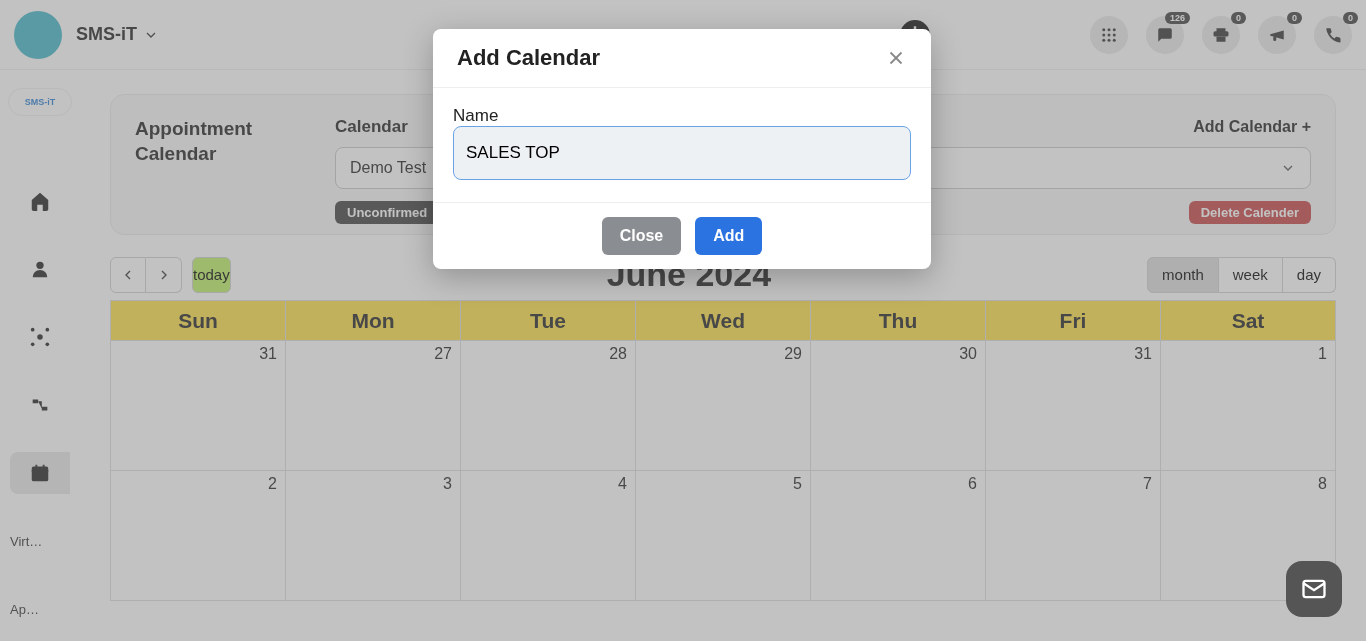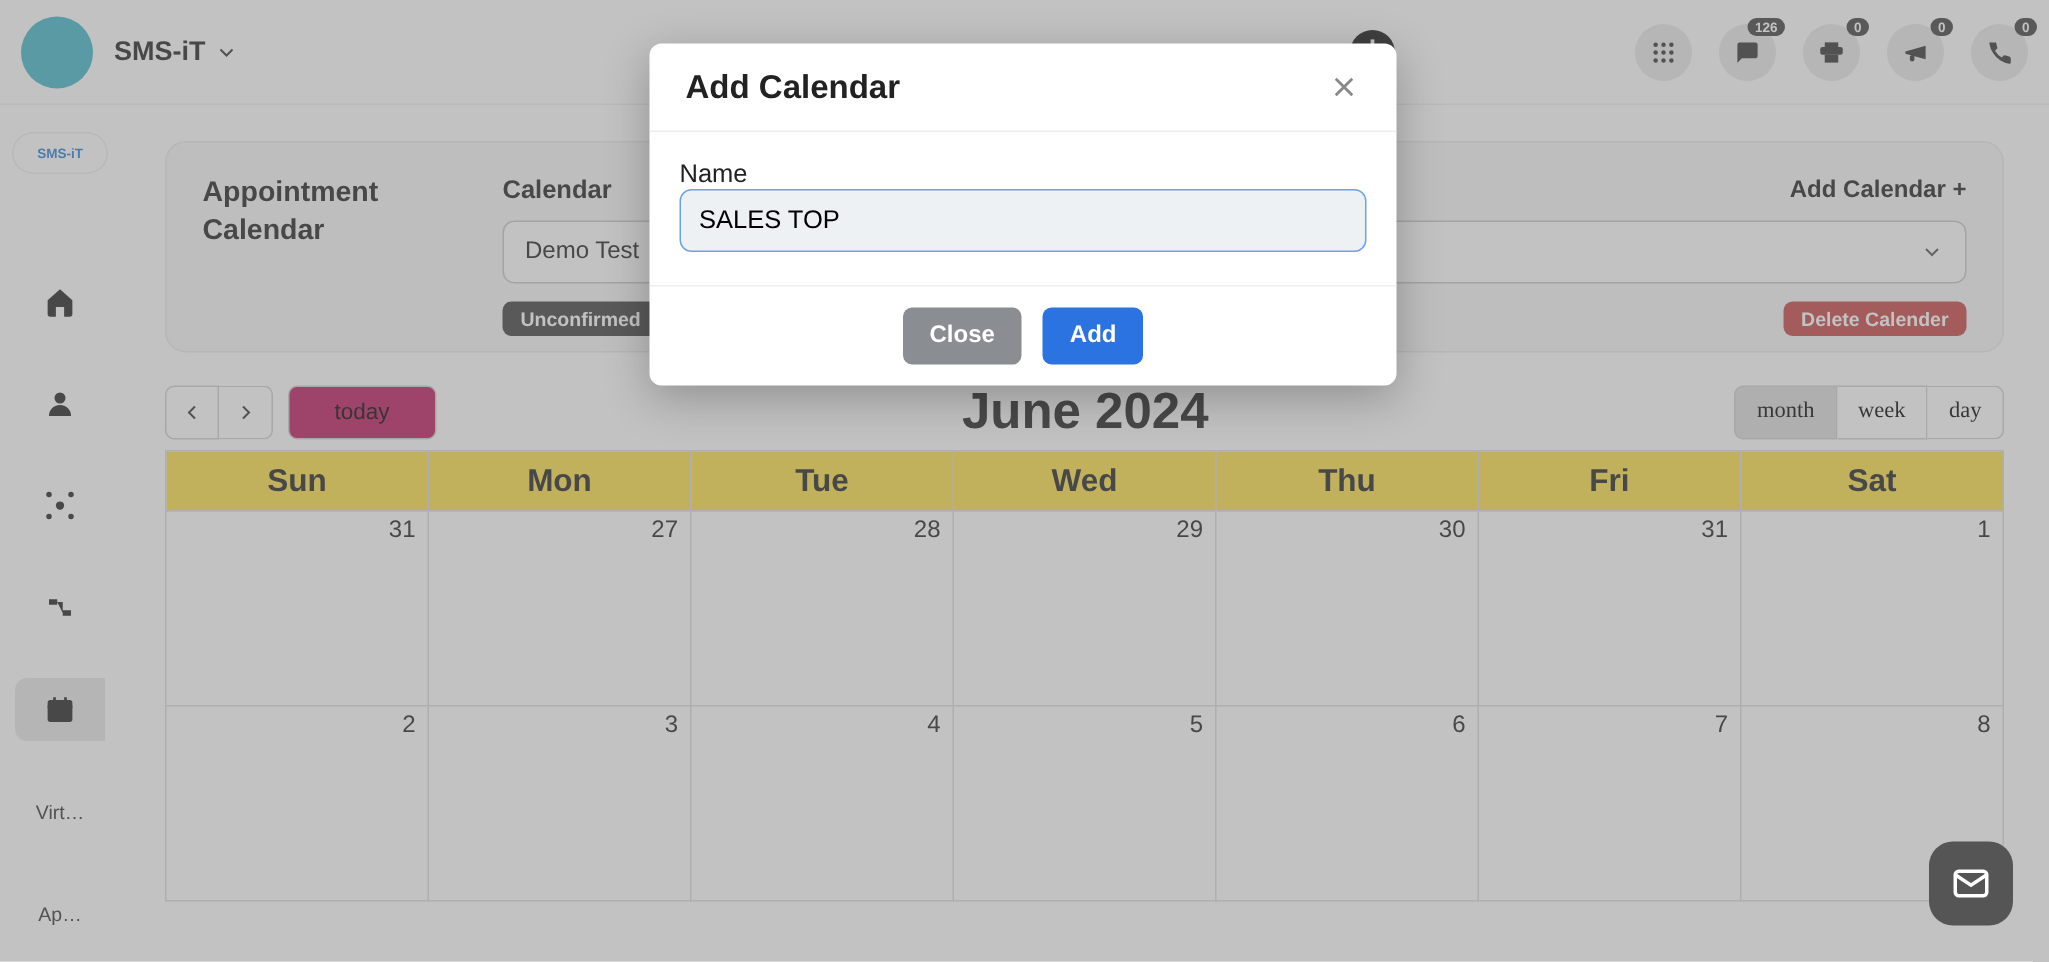--- a/index.html
+++ b/index.html
@@ -102,21 +102,21 @@
     display: flex; align-items: center; justify-content: center;
     font-size: 13px; color: #333;
   }
   .side-item.active {
     background: #e8e8e8;
     border-radius: 8px 0 0 8px;
     margin-left: 0px;
     width: 60px;
   }
   .side-item svg { width: 22px; height: 22px; fill: #222; }
-  .side-label { width: 60px; overflow: hidden; white-space: nowrap; text-overflow: ellipsis; text-align: center; }
+  .side-label { width: 60px; overflow: hidden; white-space: nowrap; text-overflow: ellipsis; text-align: left; }
   
   .main {
     position: absolute; top: 70px; left: 80px; right: 0; bottom: 0;
     background: #fff;
     padding: 24px 30px 0 30px;
   }
   .card {
     background: #f8f8f8;
     border: 1px solid #eaeaea;
     border-radius: 14px;
@@ -167,30 +167,30 @@
   .arrow-btn {
     width: 36px; height: 36px;
     border: 1px solid #cfcfcf;
     background: #fff;
     display: flex; align-items: center; justify-content: center;
     cursor: pointer;
   }
   .arrow-btn:first-child { border-radius: 6px 0 0 6px; }
   .arrow-btn:last-child  { border-radius: 0 6px 6px 0; border-left: none; }
   .today-btn {
-    height: 36px; padding: 0 30px;
+    height: 36px; padding: 0 0;
     border: 1px solid #cfcfcf; border-radius: 6px;
-    background: #be185d; font-size: 15px;
+    background: #bef264; font-size: 15px;
   }
   .month-title { font-size: 34px; font-weight: 700; text-align: center; flex: 1; }
   .view-switch { display: flex; }
   .view-btn {
     height: 36px; padding: 0 14px;
     border: 1px solid #cfcfcf;
-    background: #fff; font-size: 15px; font-family: Liberation Serif, serif;
+    background: #fff; font-size: 15px;
   }
   .view-btn.active { background: #dcdcdc; }
   .view-btn:first-child { border-radius: 6px 0 0 6px; }
   .view-btn:nth-child(2) { border-left: none; }
   .view-btn:last-child  { border-radius: 0 6px 6px 0; border-left: none; }
   .cal-table {
     width: 100%; border-collapse: collapse; table-layout: fixed;
     margin-top: 6px;
   }
   .cal-table th {
@@ -222,21 +222,21 @@
   .modal-header {
     display: flex; align-items: center; justify-content: space-between;
     padding: 16px 24px;
     border-bottom: 1px solid #eee;
   }
   .modal-title { font-weight: 700; font-size: 22px; }
   .close-x { width: 22px; height: 22px; cursor: pointer; stroke: #888; }
   .modal-body { padding: 18px 20px 22px 20px; }
   .field-label { font-size: 17px; margin-bottom: 0; display: block; }
   .text-input {
-    width: 100%; height: 42px;
+    width: 100%; height: 54px;
     border: 1px solid #6aa2e8;
     background: #eef1f4;
     border-radius: 8px;
     padding: 0 12px;
     font-size: 17px;
     outline: none;
   }
   .modal-footer {
     border-top: 1px solid #eee;
     padding: 14px 20px;

